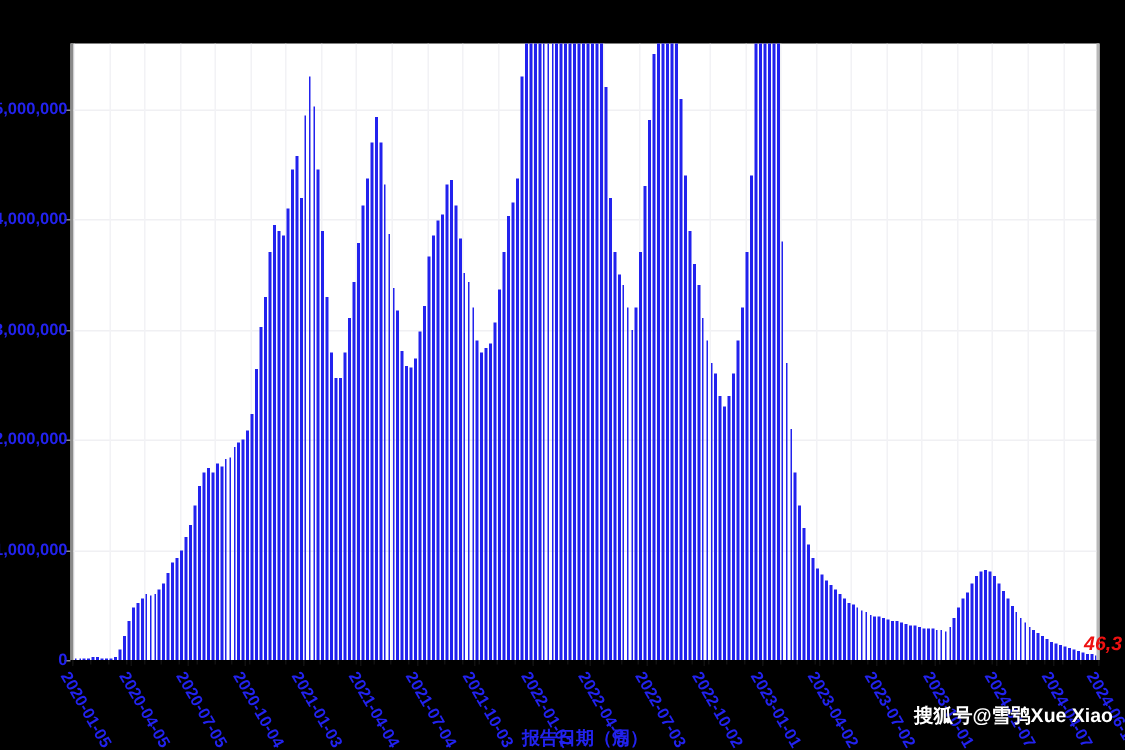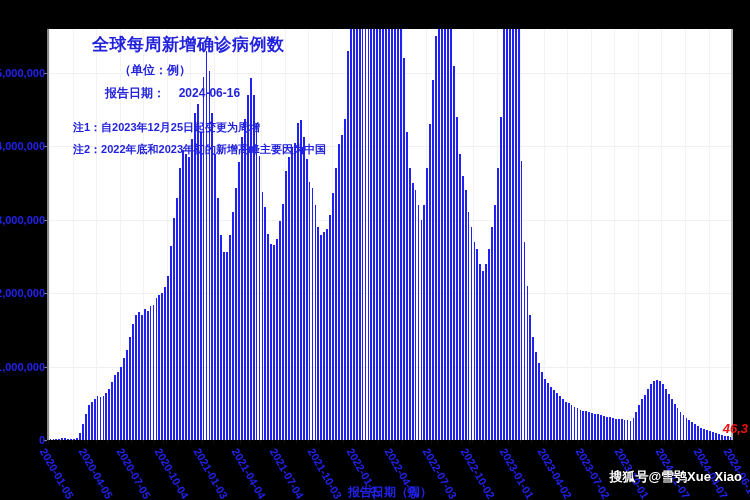--- a/index.html
+++ b/index.html
@@ -371,31 +371,20 @@
         <div class="bar" style="left: 665.95px; width: 1.82541px; height: 6.75214px; background: rgb(34, 34, 238);"></div>
         <div class="bar" style="left: 668.894px; width: 1.82541px; height: 5.87143px; background: rgb(34, 34, 238);"></div>
         <div class="bar" style="left: 671.838px; width: 1.82541px; height: 5.1375px; background: rgb(34, 34, 238);"></div>
         <div class="bar" style="left: 674.783px; width: 1.82541px; height: 4.40357px; background: rgb(34, 34, 238);"></div>
         <div class="bar" style="left: 677.727px; width: 1.82541px; height: 3.52286px; background: rgb(34, 34, 238);"></div>
         <div class="bar" style="left: 680.671px; width: 1.82541px; height: 2.78893px; background: rgb(34, 34, 238);"></div>
         <div class="bar" style="left: 683.615px; width: 1.82541px; height: 2.16509px; background: rgb(34, 34, 238);"></div>
       </div>
   </div>
 
-  <div id="titleblock">
-    <div id="chart-title">全球每周新增确诊病例数</div>
-    <div id="chart-unit">（单位：例）</div>
-    <div id="chart-date">
-      <span>报告日期：</span>
-      <span style="display:inline-block;width:7px"></span>
-      <span>2024-06-16</span>
-    </div>
-    <div class="note" id="note1">注1：自2023年12月25日起变更为周增</div>
-    <div class="note" id="note2">注2：2022年底和2023年初的新增高峰主要因为中国</div>
-  </div>
 
   <div id="xaxis">
     <div id="xaxis-title">报告日期（周）</div>
   <div class="xtick" style="left: 1.4721px;"></div>
       <div class="xlab" style="left: 1.4721px;">2020-01-05</div>
       <div class="xtick" style="left: 39.7468px;"></div>
       <div class="xlab" style="left: 39.7468px;">2020-04-05</div>
       <div class="xtick" style="left: 78.0215px;"></div>
       <div class="xlab" style="left: 78.0215px;">2020-07-05</div>
       <div class="xtick" style="left: 116.296px;"></div>

